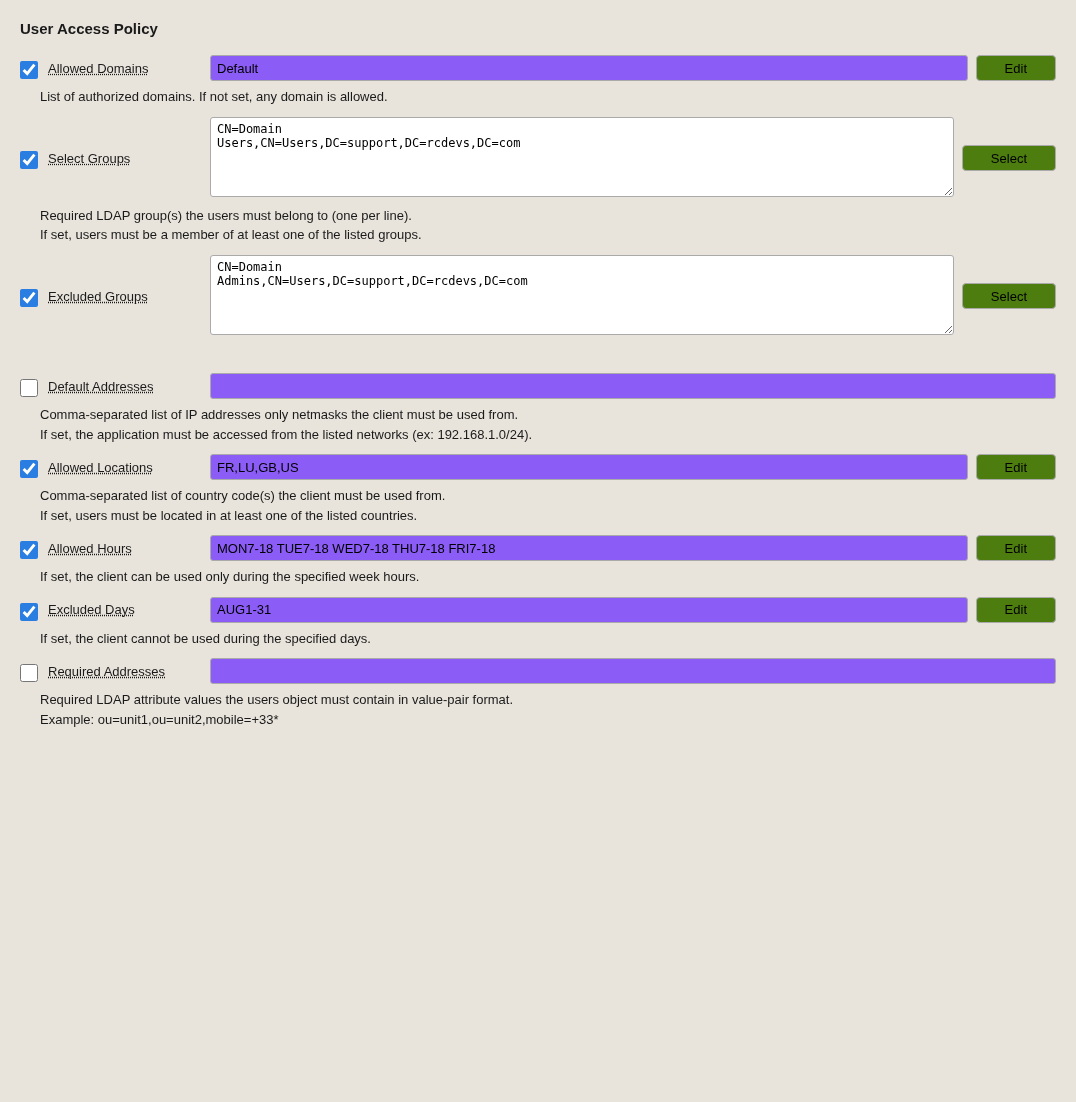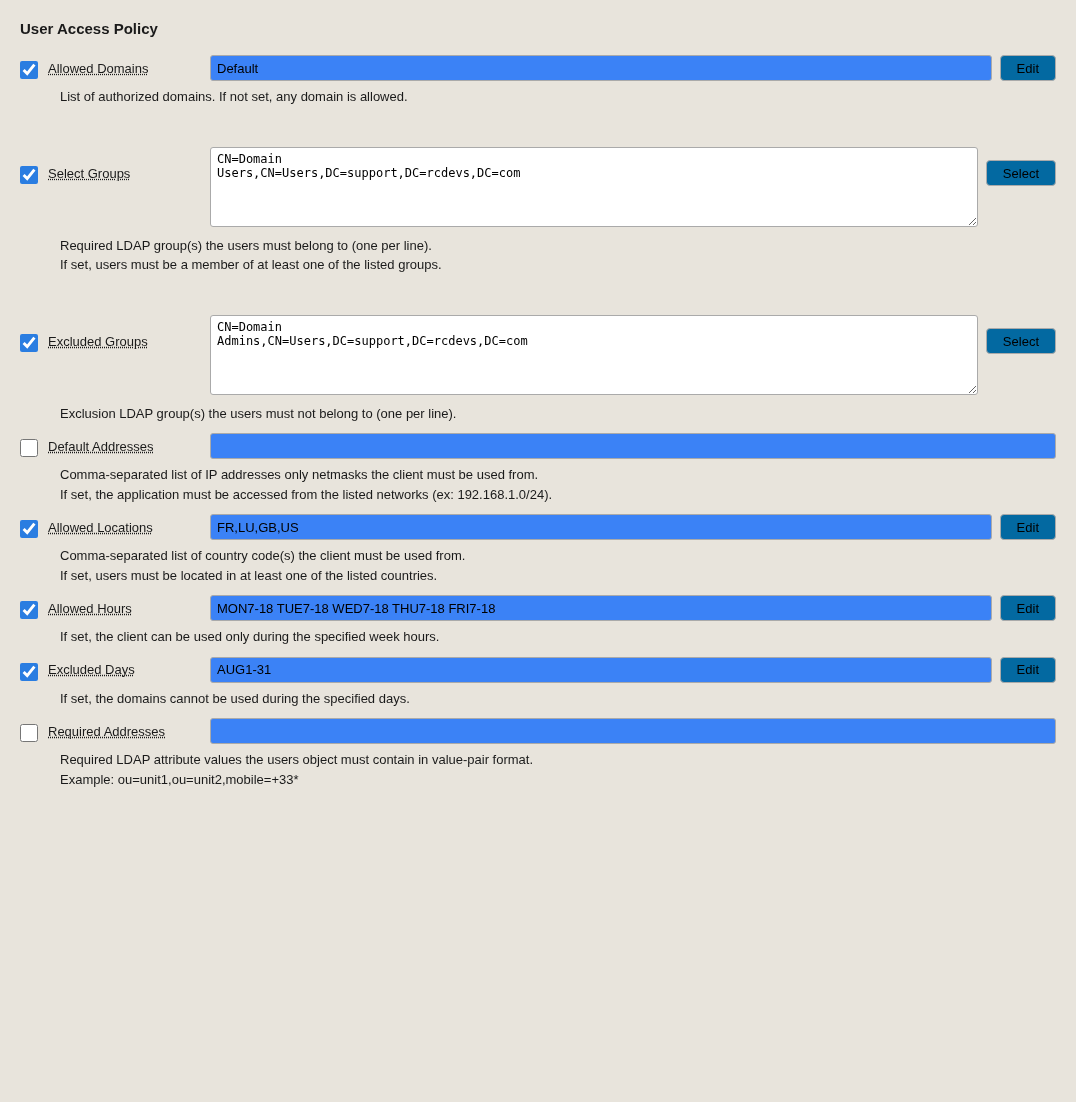--- a/index.html
+++ b/index.html
@@ -29,58 +29,57 @@
       text-decoration-style: dotted;
       font-size: 13px;
       white-space: nowrap;
       min-width: 140px;
     }
 
     .section-description {
       color: #1a1a1a;
       font-size: 13px;
       line-height: 1.5;
-      margin-left: 40px;
+      margin-left: 20px;
       margin-bottom: 10px;
     }
 
     .input-row {
       display: flex;
       align-items: center;
       gap: 8px;
       flex: 1;
     }
 
     .text-input {
       flex: 1;
       height: 26px;
       border: 1px solid #aaa;
-      background: #3b82f6;
+      background: #8b5cf6;
       padding: 3px 6px;
       font-size: 13px;
       border-radius: 3px;
     }
 
     .textarea-input {
       flex: 1;
       height: 80px;
       border: 1px solid #aaa;
       background: white;
       padding: 4px 6px;
       font-size: 12px;
       font-family: monospace;
       border-radius: 3px;
       resize: both;
-      margin-top: 30px;
     }
 
     .btn {
       height: 26px;
-      padding: 0 16px;
-      background: #0369a1;
+      padding: 0 28px;
+      background: #4d7c0f;
       border: 1px solid #aaa;
       border-radius: 4px;
       font-size: 13px;
       cursor: pointer;
       white-space: nowrap;
     }
 
     .checkbox {
       width: 18px;
       height: 18px;
@@ -159,21 +158,21 @@
     </div>
     <div class="textarea-wrapper">
       <textarea class="textarea-input" style="width: 100%;">CN=Domain
 Admins,CN=Users,DC=support,DC=rcdevs,DC=com</textarea>
     </div>
     <div style="display:flex; align-items:flex-end; padding-bottom:0;">
       <button class="btn" style="margin-left:8px;">Select</button>
     </div>
   </div>
   <div class="section-description">
-    <span>Exclusion LDAP group(s) the users must not belong to (one per line).</span><br>
+    <br>
   </div>
 </div>
 
 <div class="section">
   <div class="section-row">
     <div class="header-left">
       <input type="checkbox" class="checkbox" style="">
       <span class="section-label">Default Addresses</span>
     </div>
     <div class="input-row">
@@ -221,21 +220,21 @@
   <div class="section-row">
     <div class="header-left">
       <input type="checkbox" class="checkbox" checked="" style="">
       <span class="section-label">Excluded Days</span>
     </div>
     <div class="input-row">
       <input type="text" class="text-input" value="AUG1-31" style="">
       <button class="btn">Edit</button>
     </div>
   </div>
-  <div class="section-description">If set, the domains cannot be used during the specified days.</div>
+  <div class="section-description">If set, the client cannot be used during the specified days.</div>
 </div>
 
 <div class="section">
   <div class="section-row">
     <div class="header-left">
       <input type="checkbox" class="checkbox" style="">
       <span class="section-label">Required Addresses</span>
     </div>
     <div class="input-row">
       <input type="text" class="text-input" style="">

